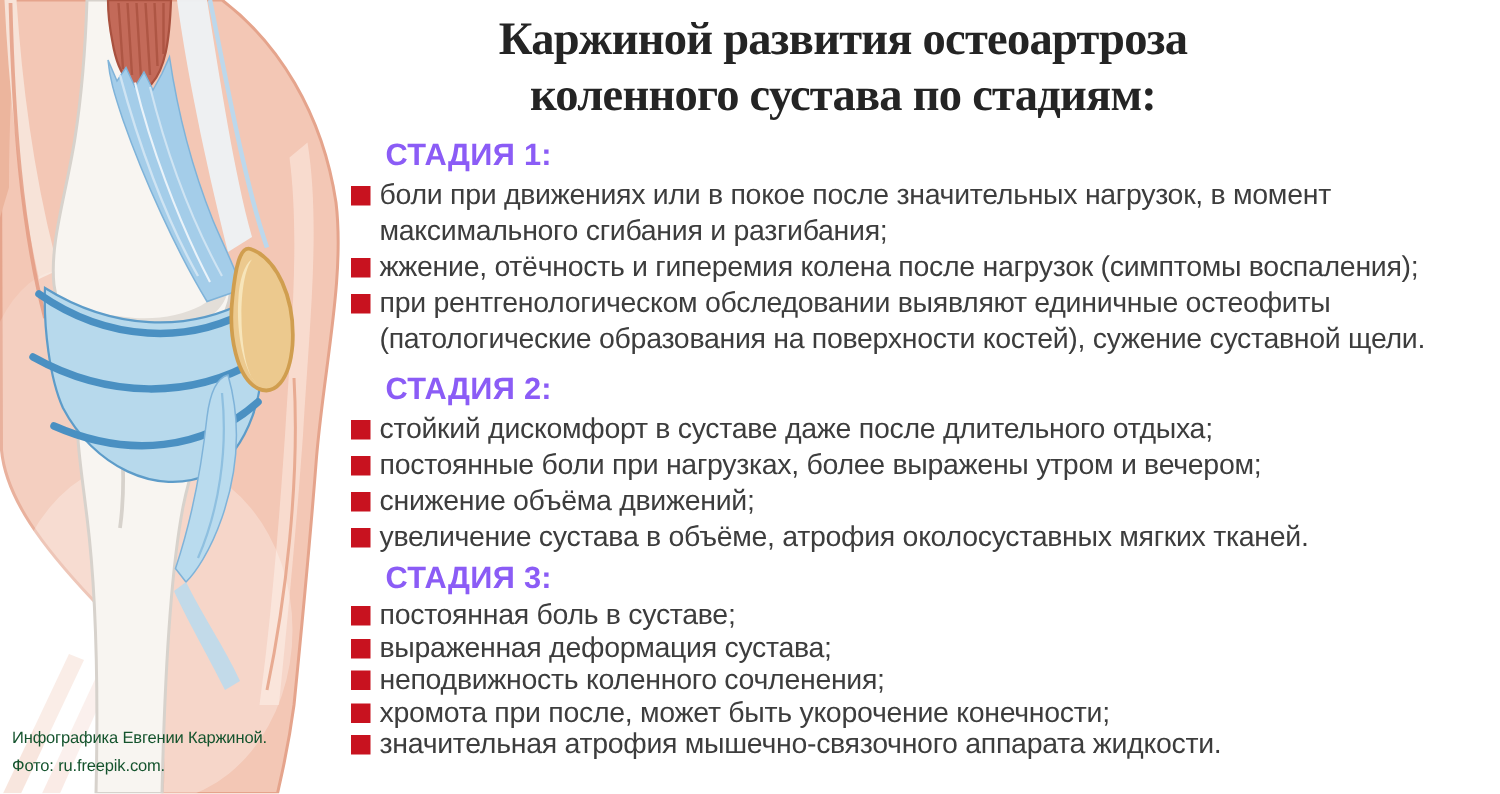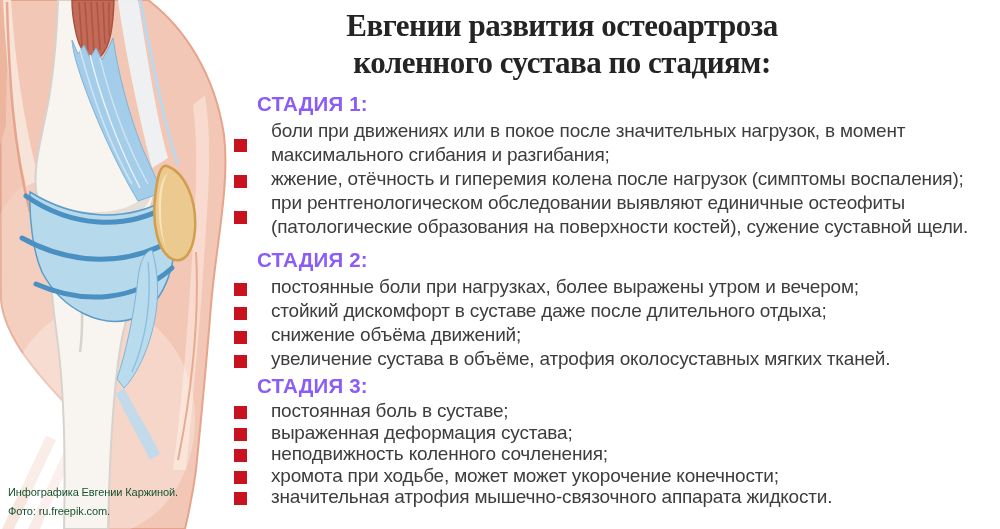--- a/index.html
+++ b/index.html
@@ -14,21 +14,21 @@
   
   .content{position:absolute;left:230px;top:0;width:770px;box-sizing:border-box;padding-right:6px;}
   .title{margin:7px 100px 0 0;text-align:center;color:#242424;
          font-family:"Liberation Serif","DejaVu Serif",serif;font-weight:700;
          font-size:31px;line-height:37px;font-stretch:condensed;letter-spacing:-0.5px;}
   .stage h2{margin:12px 0 4px 27px;color:#8b5cf6;font-weight:700;
             font-size:20.5px;line-height:22px;letter-spacing:0.2px;}
   .stage.s2 h2{margin-top:10px;}
   .stage.s3 h2{margin-top:4px;margin-bottom:3px;}
   .stage ul{margin:0;padding:0 0 0 4px;list-style:none;}
-  .stage li{display:flex;align-items:center;gap:24px;
+  .stage li{display:flex;align-items:flex-start;gap:6px;
             font-size:19px;line-height:24px;color:#3d3d3d;letter-spacing:-0.2px;}
   .stage.s3 li{line-height:21.5px;}
   .sq{flex:0 0 13px;width:13px;height:13px;background:#c8121f;margin-top:5px;}
   .stage.s3 .sq{margin-top:4px;}
   .bt{flex:1 1 auto;max-width:745px;}
 </style>
 </head>
 <body>
 
 <div class="canvas">
@@ -117,21 +117,21 @@
     </svg>
 
     <div class="credits">
       <div>Инфографика Евгении Каржиной.</div>
       <div>Фото: ru.freepik.com.</div>
     </div>
   </div>
 
   <div class="content">
     <div class="title">
-      <div>Евгении развития остеоартроза</div>
+      <div>Каржиной развития остеоартроза</div>
       <div>коленного сустава по стадиям:</div>
     </div>
 
     <section class="stage s1">
       <h2>СТАДИЯ 1:</h2>
       <ul>
         <li>
           <span class="sq"></span>
           <span class="bt">боли при движениях или в покое после значительных нагрузок, в момент максимального сгибания и разгибания;</span>
         </li>
@@ -144,25 +144,25 @@
           <span class="bt">при рентгенологическом обследовании выявляют единичные остеофиты (патологические образования на поверхности костей), сужение суставной щели.</span>
         </li>
       </ul>
     </section>
 
     <section class="stage s2">
       <h2>СТАДИЯ 2:</h2>
       <ul>
         <li>
           <span class="sq"></span>
-          <span class="bt">постоянные боли при нагрузках, более выражены утром и вечером;</span>
+          <span class="bt">стойкий дискомфорт в суставе даже после длительного отдыха;</span>
         </li>
         <li>
           <span class="sq"></span>
-          <span class="bt">стойкий дискомфорт в суставе даже после длительного отдыха;</span>
+          <span class="bt">постоянные боли при нагрузках, более выражены утром и вечером;</span>
         </li>
         <li>
           <span class="sq"></span>
           <span class="bt">снижение объёма движений;</span>
         </li>
         <li>
           <span class="sq"></span>
           <span class="bt">увеличение сустава в объёме, атрофия околосуставных мягких тканей.</span>
         </li>
       </ul>
@@ -178,21 +178,21 @@
         <li>
           <span class="sq"></span>
           <span class="bt">выраженная деформация сустава;</span>
         </li>
         <li>
           <span class="sq"></span>
           <span class="bt">неподвижность коленного сочленения;</span>
         </li>
         <li>
           <span class="sq"></span>
-          <span class="bt">хромота при ходьбе, может может укорочение конечности;</span>
+          <span class="bt">хромота при после, может быть укорочение конечности;</span>
         </li>
         <li>
           <span class="sq"></span>
           <span class="bt">значительная атрофия мышечно-связочного аппарата жидкости.</span>
         </li>
       </ul>
     </section>
   </div>
 </div>
 

